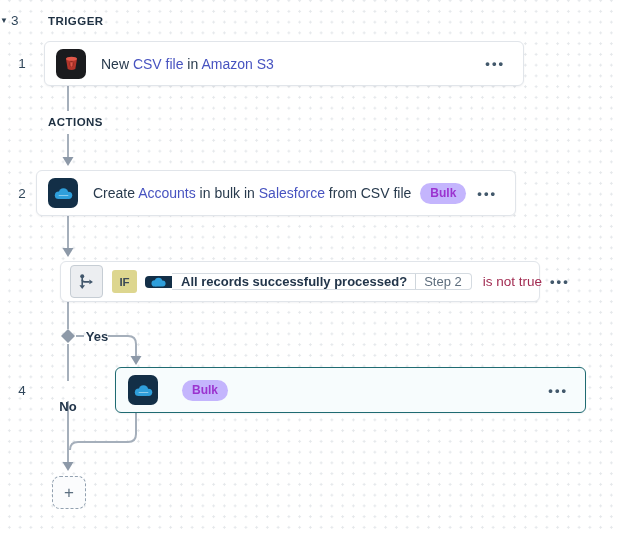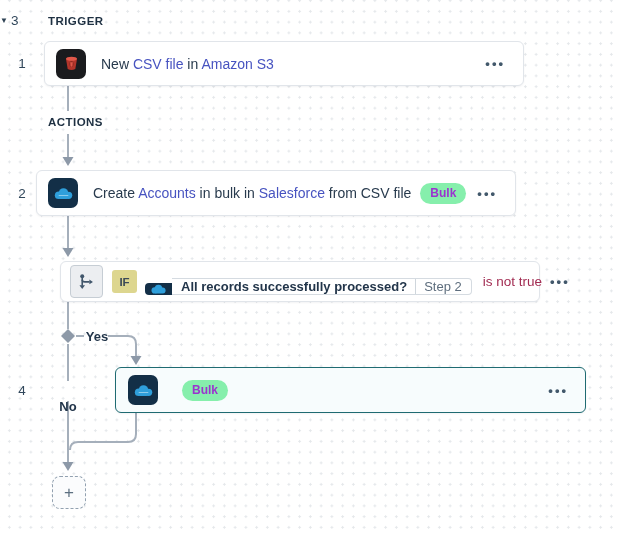--- a/index.html
+++ b/index.html
@@ -28,38 +28,38 @@
   .card.selected{border:1.5px solid #1f6b72;background:#f7fcfd;}
   .app-icon{
     width:30px;height:30px;border-radius:7px;flex:0 0 auto;
     display:flex;align-items:center;justify-content:center;
   }
   .s3-bg{background:#1a1b1e;}
   .sf-bg{background:#132f47;}
   .step-text{font-size:14px;color:#283a4d;white-space:nowrap;}
   .lnk{color:#4753c0;cursor:pointer;}
   .badge-bulk{
-    margin-left:9px;font-size:12px;font-weight:bold;color:#9b33cf;background:#86efac;
+    margin-left:9px;font-size:12px;font-weight:bold;color:#9b33cf;background:#c4b5fd;
     padding:3px 10px 4px;border-radius:11px;white-space:nowrap;
   }
   .menu-dots{
     margin-left:auto;border:none;background:none;cursor:pointer;
     color:#42586b;font-size:13px;letter-spacing:2px;font-weight:bold;padding:2px 0 2px 8px;
     line-height:1;
   }
   .branch-btn{
     width:33px;height:33px;background:#eceef1;border:1px solid #c6cdd4;border-radius:4px;
     display:flex;align-items:center;justify-content:center;cursor:pointer;flex:0 0 auto;padding:0;
   }
   .if-badge{
     margin-left:9px;width:25px;height:23px;background:#ddd68f;border-radius:3px;
     display:flex;align-items:center;justify-content:center;
     font-size:11.5px;font-weight:bold;color:#3c4a57;flex:0 0 auto;
   }
-  .cond{margin-left:8px;display:flex;align-items:flex-end;height:27px;cursor:pointer;}
+  .cond{margin-left:8px;display:flex;align-items:center;height:27px;cursor:pointer;}
   .cond-icon{
     width:27px;background:#132f47;border-radius:4px 0 0 4px;
     display:flex;align-items:center;justify-content:center;flex:0 0 auto;
   }
   .cond-body{
     border:1px solid #d5dbe1;border-left:none;border-radius:0 4px 4px 0;background:#fff;
     display:flex;align-items:center;padding:0 9px;gap:8px;white-space:nowrap;
   }
   .cond-q{font-size:13px;font-weight:bold;color:#22354a;}
   .cond-sep{width:1px;height:15px;background:#cfd6dc;}

